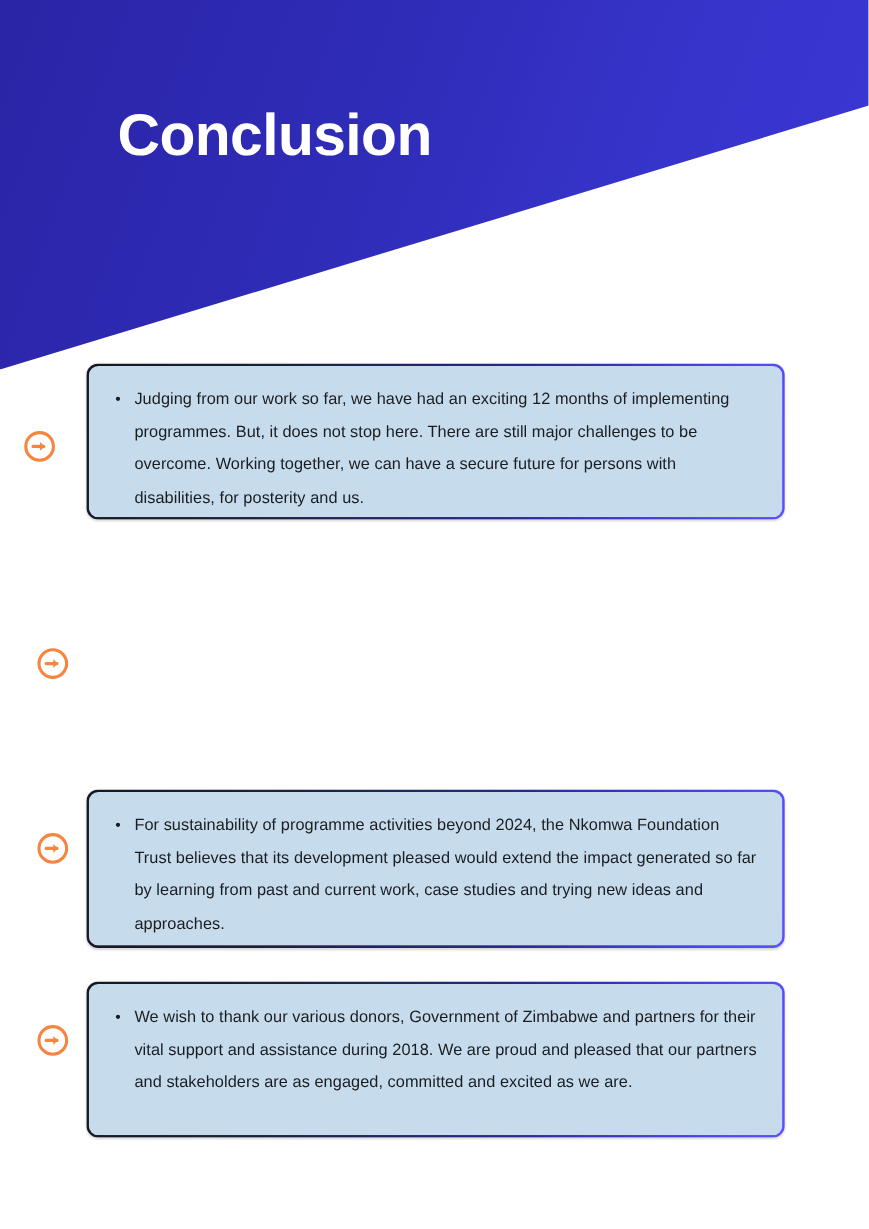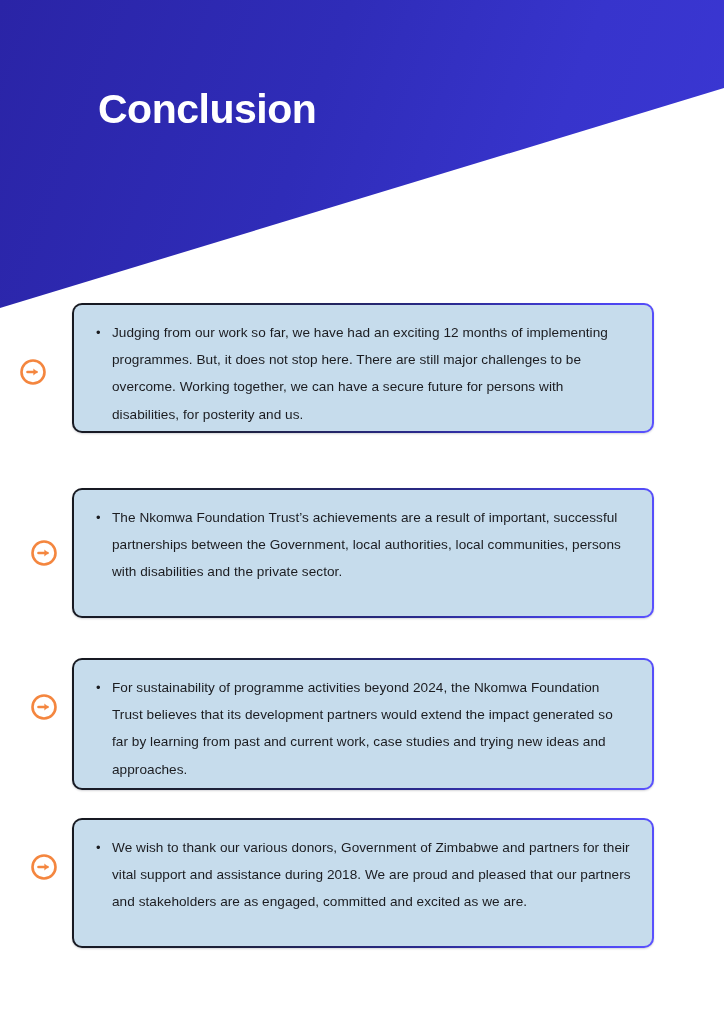--- a/index.html
+++ b/index.html
@@ -34,21 +34,21 @@
     background: linear-gradient(110deg, #2a24a6 0%, #2f2cb8 42%, #3734cc 72%, #3b37d4 100%);
     -webkit-clip-path: polygon(0 0, 724px 0, 724px 88px, 0 308px);
     clip-path: polygon(0 0, 724px 0, 724px 88px, 0 308px);
   }
 
   .page-title {
     position: absolute;
     left: 98px;
     top: 88px;
     color: #ffffff;
-    font-size: 41px;
+    font-size: 49px;
     font-weight: bold;
     letter-spacing: -0.5px;
     line-height: 1.05;
     white-space: nowrap;
   }
 
   
   .cards {
     position: absolute;
     left: 0;
@@ -144,36 +144,31 @@
       </ul>
     </div>
 
     <span class="arrow-icon" id="arrow-2">
       <svg viewBox="0 0 30 30" width="30" height="30" aria-hidden="true">
         <circle cx="15" cy="15" r="11.5" fill="none" stroke="#f4863f" stroke-width="2.6"></circle>
         <path d="M9.5 15 H18.5" stroke="#f4863f" stroke-width="2.6" stroke-linecap="round" fill="none"></path>
         <path d="M15.4 11.4 L19.3 15 L15.4 18.6 Z" fill="#f4863f"></path>
       </svg>
     </span>
-    <div class="card" id="card-2">
-      <ul>
-        <li>The Nkomwa Foundation Trust’s achievements are a result of important, successful partnerships between the Government, local authorities, local communities, persons with disabilities and the private sector.</li>
-      </ul>
-    </div>
 
     <span class="arrow-icon" id="arrow-3">
       <svg viewBox="0 0 30 30" width="30" height="30" aria-hidden="true">
         <circle cx="15" cy="15" r="11.5" fill="none" stroke="#f4863f" stroke-width="2.6"></circle>
         <path d="M9.5 15 H18.5" stroke="#f4863f" stroke-width="2.6" stroke-linecap="round" fill="none"></path>
         <path d="M15.4 11.4 L19.3 15 L15.4 18.6 Z" fill="#f4863f"></path>
       </svg>
     </span>
     <div class="card" id="card-3">
       <ul>
-        <li>For sustainability of programme activities beyond 2024, the Nkomwa Foundation Trust believes that its development partners would extend the impact generated so far by learning from past and current work, case studies and trying new ideas and approaches.</li>
+        <li>For sustainability of programme activities beyond 2024, the Nkomwa Foundation Trust believes that its development pleased would extend the impact generated so far by learning from past and current work, case studies and trying new ideas and approaches.</li>
       </ul>
     </div>
 
     <span class="arrow-icon" id="arrow-4">
       <svg viewBox="0 0 30 30" width="30" height="30" aria-hidden="true">
         <circle cx="15" cy="15" r="11.5" fill="none" stroke="#f4863f" stroke-width="2.6"></circle>
         <path d="M9.5 15 H18.5" stroke="#f4863f" stroke-width="2.6" stroke-linecap="round" fill="none"></path>
         <path d="M15.4 11.4 L19.3 15 L15.4 18.6 Z" fill="#f4863f"></path>
       </svg>
     </span>

